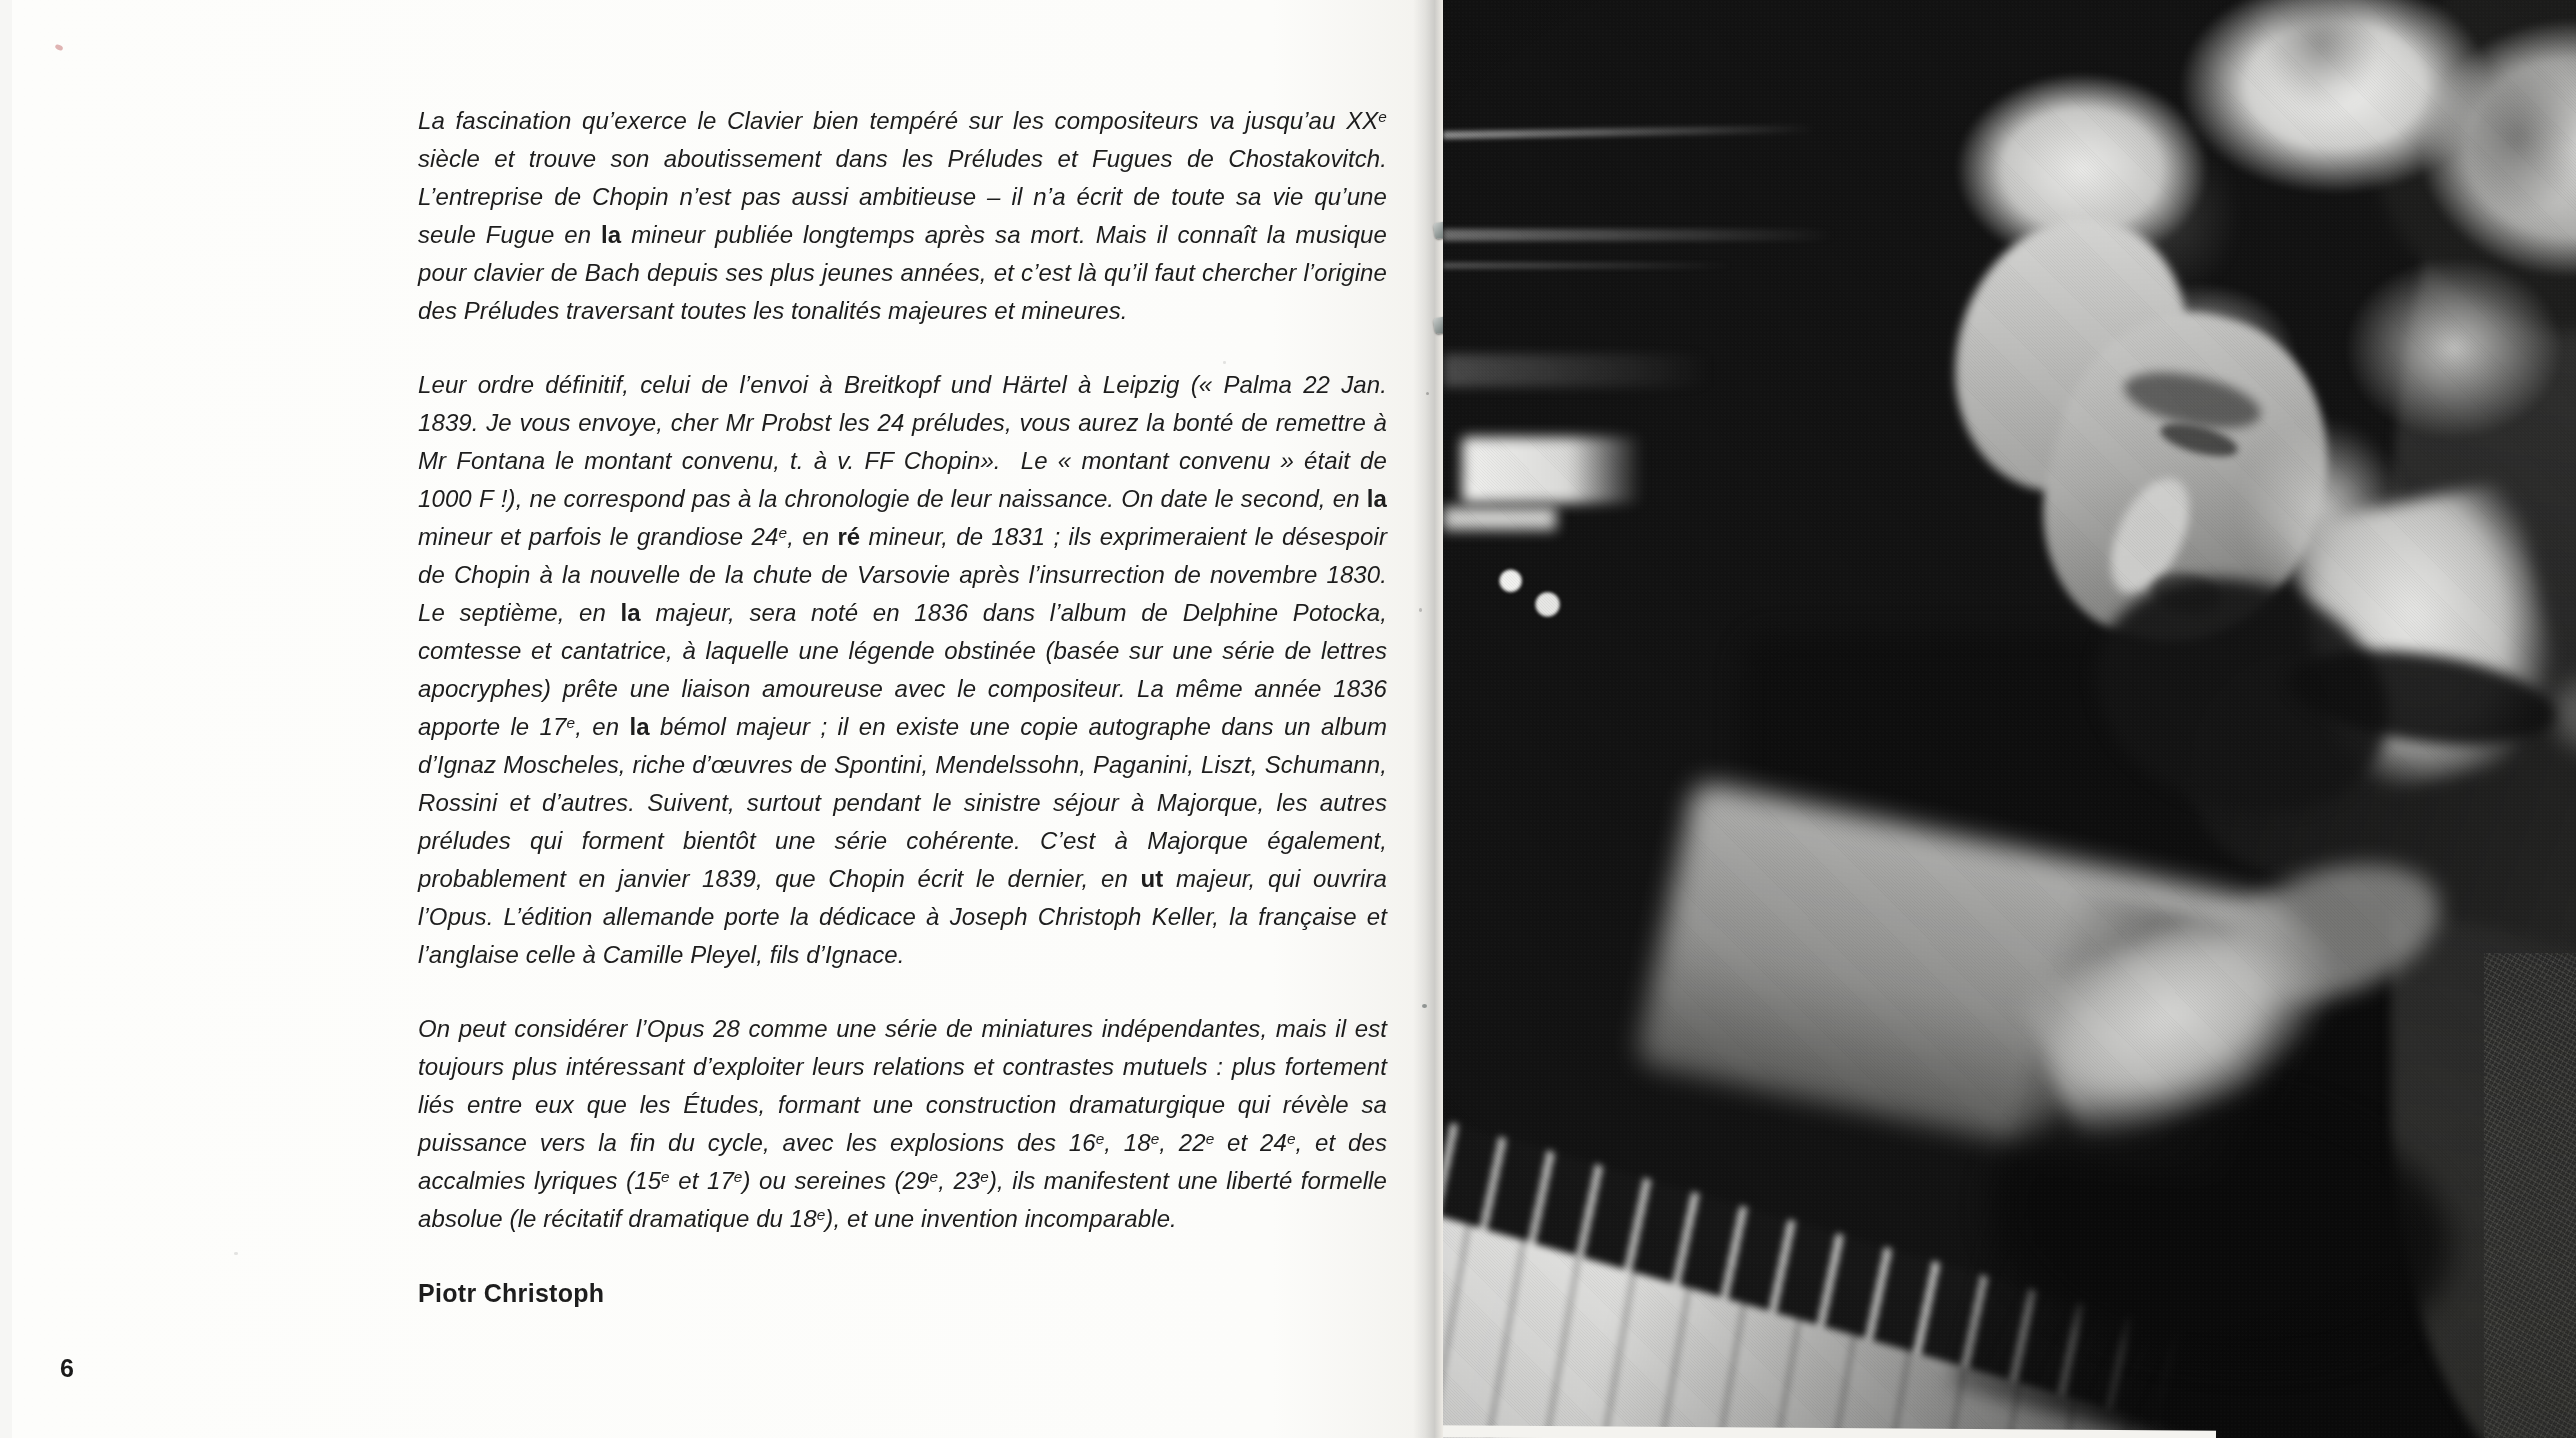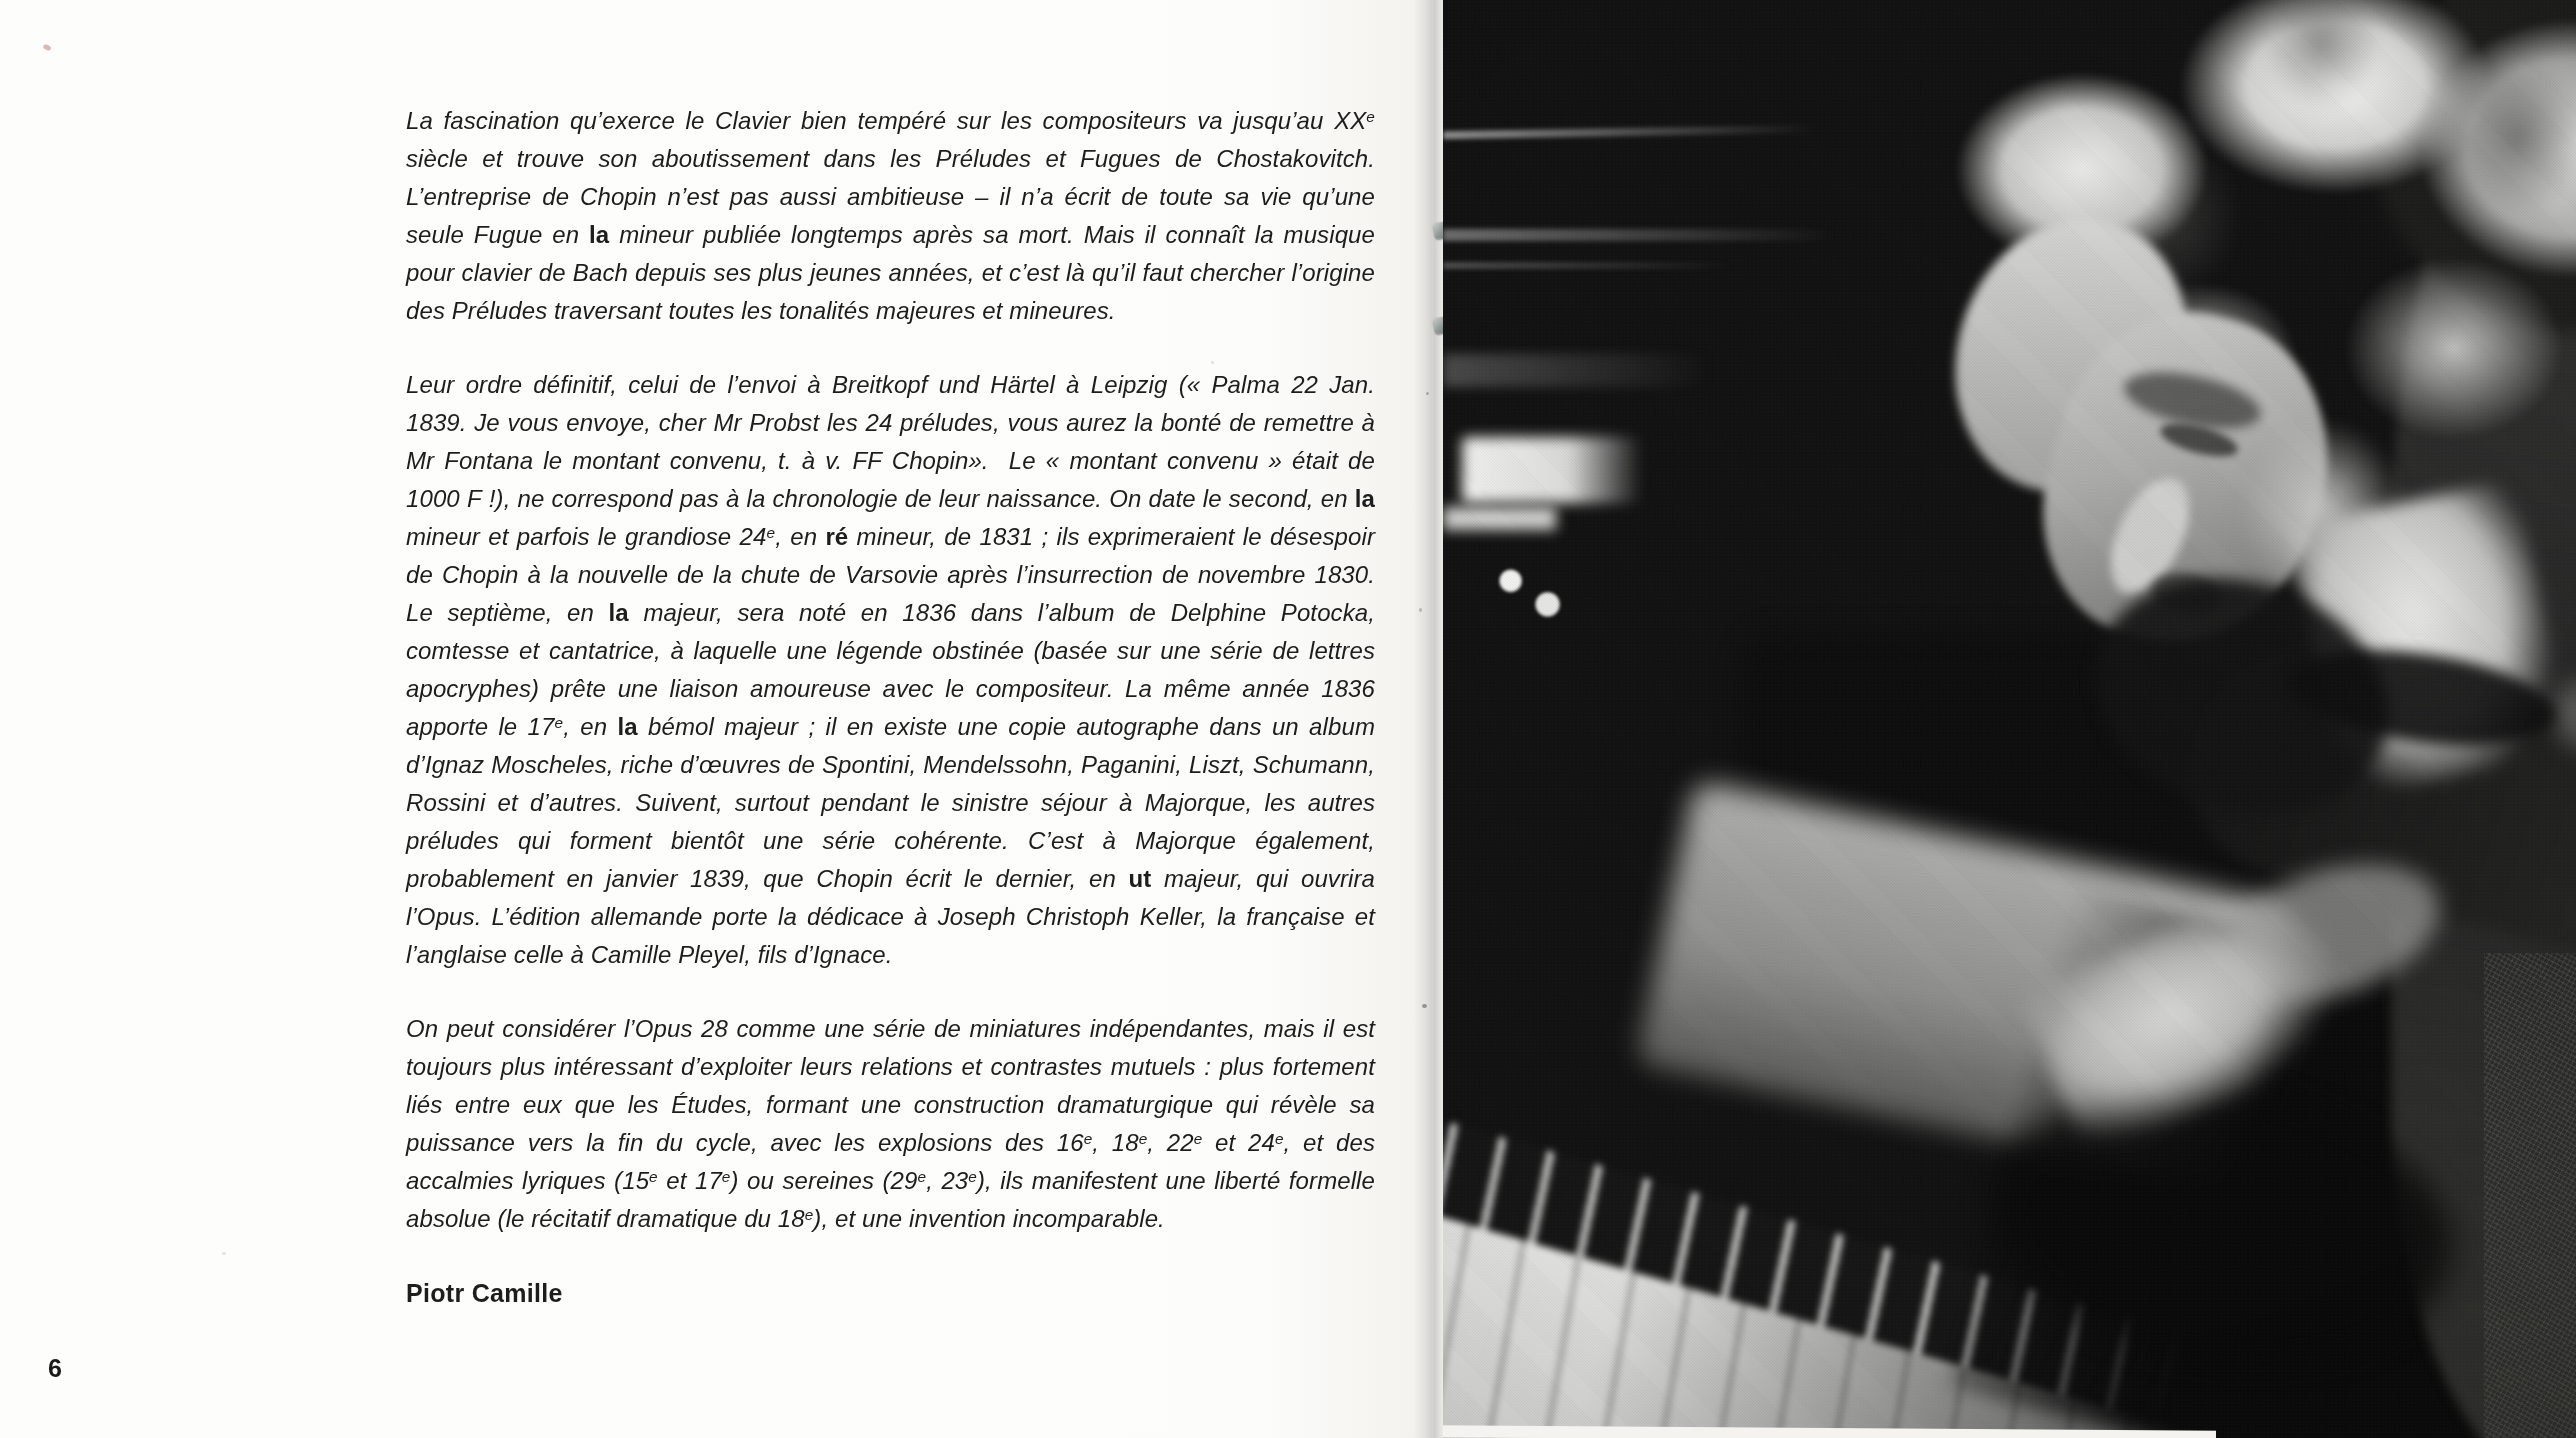--- a/index.html
+++ b/index.html
@@ -5,21 +5,21 @@
   html,body{margin:0;padding:0;}
   body{
     width:2902px;height:1439px;overflow:hidden;position:relative;
     background:#f6f6f4;
     font-family:"Liberation Sans", sans-serif;
   }
   .spread{position:absolute;inset:0;}
 
   
   .left-page{
-    position:absolute;left:0;top:0;width:1432px;height:1439px;
+    position:absolute;left:12px;top:0;width:1432px;height:1439px;
     background:linear-gradient(90deg,#fdfdfb 0%,#fcfcfa 88%,#f3f2ee 99%);
   }
   .text-block{
     position:absolute;left:406px;top:102px;width:969px;
     color:#1d1d1d;
     font-size:24px;line-height:38px;
     font-style:italic;
     text-align:justify;
     letter-spacing:0.1px;
   }
@@ -188,21 +188,21 @@
   <section class="left-page">
     <div class="speck red"></div>
     <div class="speck g1"></div>
     <div class="speck g2"></div>
     <div class="speck g3"></div>
 
     <div class="text-block">
       <p>La fascination qu’exerce le Clavier bien tempéré sur les compositeurs va jusqu’au XX<sup>e</sup> siècle et trouve son aboutissement dans les Préludes et Fugues de Chostakovitch. L’entreprise de Chopin n’est pas aussi ambitieuse – il n’a écrit de toute sa vie qu’une seule Fugue en <span class="rm">la</span> mineur publiée longtemps après sa mort. Mais il connaît la musique pour clavier de Bach depuis ses plus jeunes années, et c’est là qu’il faut chercher l’origine des Préludes traversant toutes les tonalités majeures et mineures.</p>
       <p>Leur ordre définitif, celui de l’envoi à Breitkopf und Härtel à Leipzig («&nbsp;Palma 22 Jan. 1839. Je vous envoye, cher Mr Probst les 24 préludes, vous aurez la bonté de remettre à Mr Fontana le montant convenu, t. à v. FF Chopin».&nbsp; Le «&nbsp;montant convenu&nbsp;» était de 1000 F&nbsp;!), ne correspond pas à la chronologie de leur naissance. On date le second, en <span class="rm">la</span> mineur et parfois le grandiose 24<sup>e</sup>, en <span class="rm">ré</span> mineur, de 1831&nbsp;; ils exprimeraient le désespoir de Chopin à la nouvelle de la chute de Varsovie après l’insurrection de novembre 1830. Le septième, en <span class="rm">la</span> majeur, sera noté en 1836 dans l’album de Delphine Potocka, comtesse et cantatrice, à laquelle une légende obstinée (basée sur une série de lettres apocryphes) prête une liaison amoureuse avec le compositeur. La même année 1836 apporte le 17<sup>e</sup>, en <span class="rm">la</span> bémol majeur&nbsp;; il en existe une copie autographe dans un album d’Ignaz Moscheles, riche d’œuvres de Spontini, Mendelssohn, Paganini, Liszt, Schumann, Rossini et d’autres. Suivent, surtout pendant le sinistre séjour à Majorque, les autres préludes qui forment bientôt une série cohérente. C’est à Majorque également, probablement en janvier 1839, que Chopin écrit le dernier, en <span class="rm">ut</span> majeur, qui ouvrira l’Opus. L’édition allemande porte la dédicace à Joseph Christoph Keller, la française et l’anglaise celle à Camille Pleyel, fils d’Ignace.</p>
       <p>On peut considérer l’Opus 28 comme une série de miniatures indépendantes, mais il est toujours plus intéressant d’exploiter leurs relations et contrastes mutuels&nbsp;: plus fortement liés entre eux que les Études, formant une construction dramaturgique qui révèle sa puissance vers la fin du cycle, avec les explosions des 16<sup>e</sup>, 18<sup>e</sup>, 22<sup>e</sup> et 24<sup>e</sup>, et des accalmies lyriques (15<sup>e</sup> et 17<sup>e</sup>) ou sereines (29<sup>e</sup>, 23<sup>e</sup>), ils manifestent une liberté formelle absolue (le récitatif dramatique du 18<sup>e</sup>), et une invention incomparable.</p>
-      <div class="signature">Piotr Camille</div>
+      <div class="signature">Piotr Christoph</div>
     </div>
 
     <div class="page-num-left">6</div>
   </section>
 
   <div class="gutter">
     <div class="staple s1"></div>
     <div class="staple s2"></div>
     <div class="speck dust1"></div>
     <div class="speck dust2"></div>

